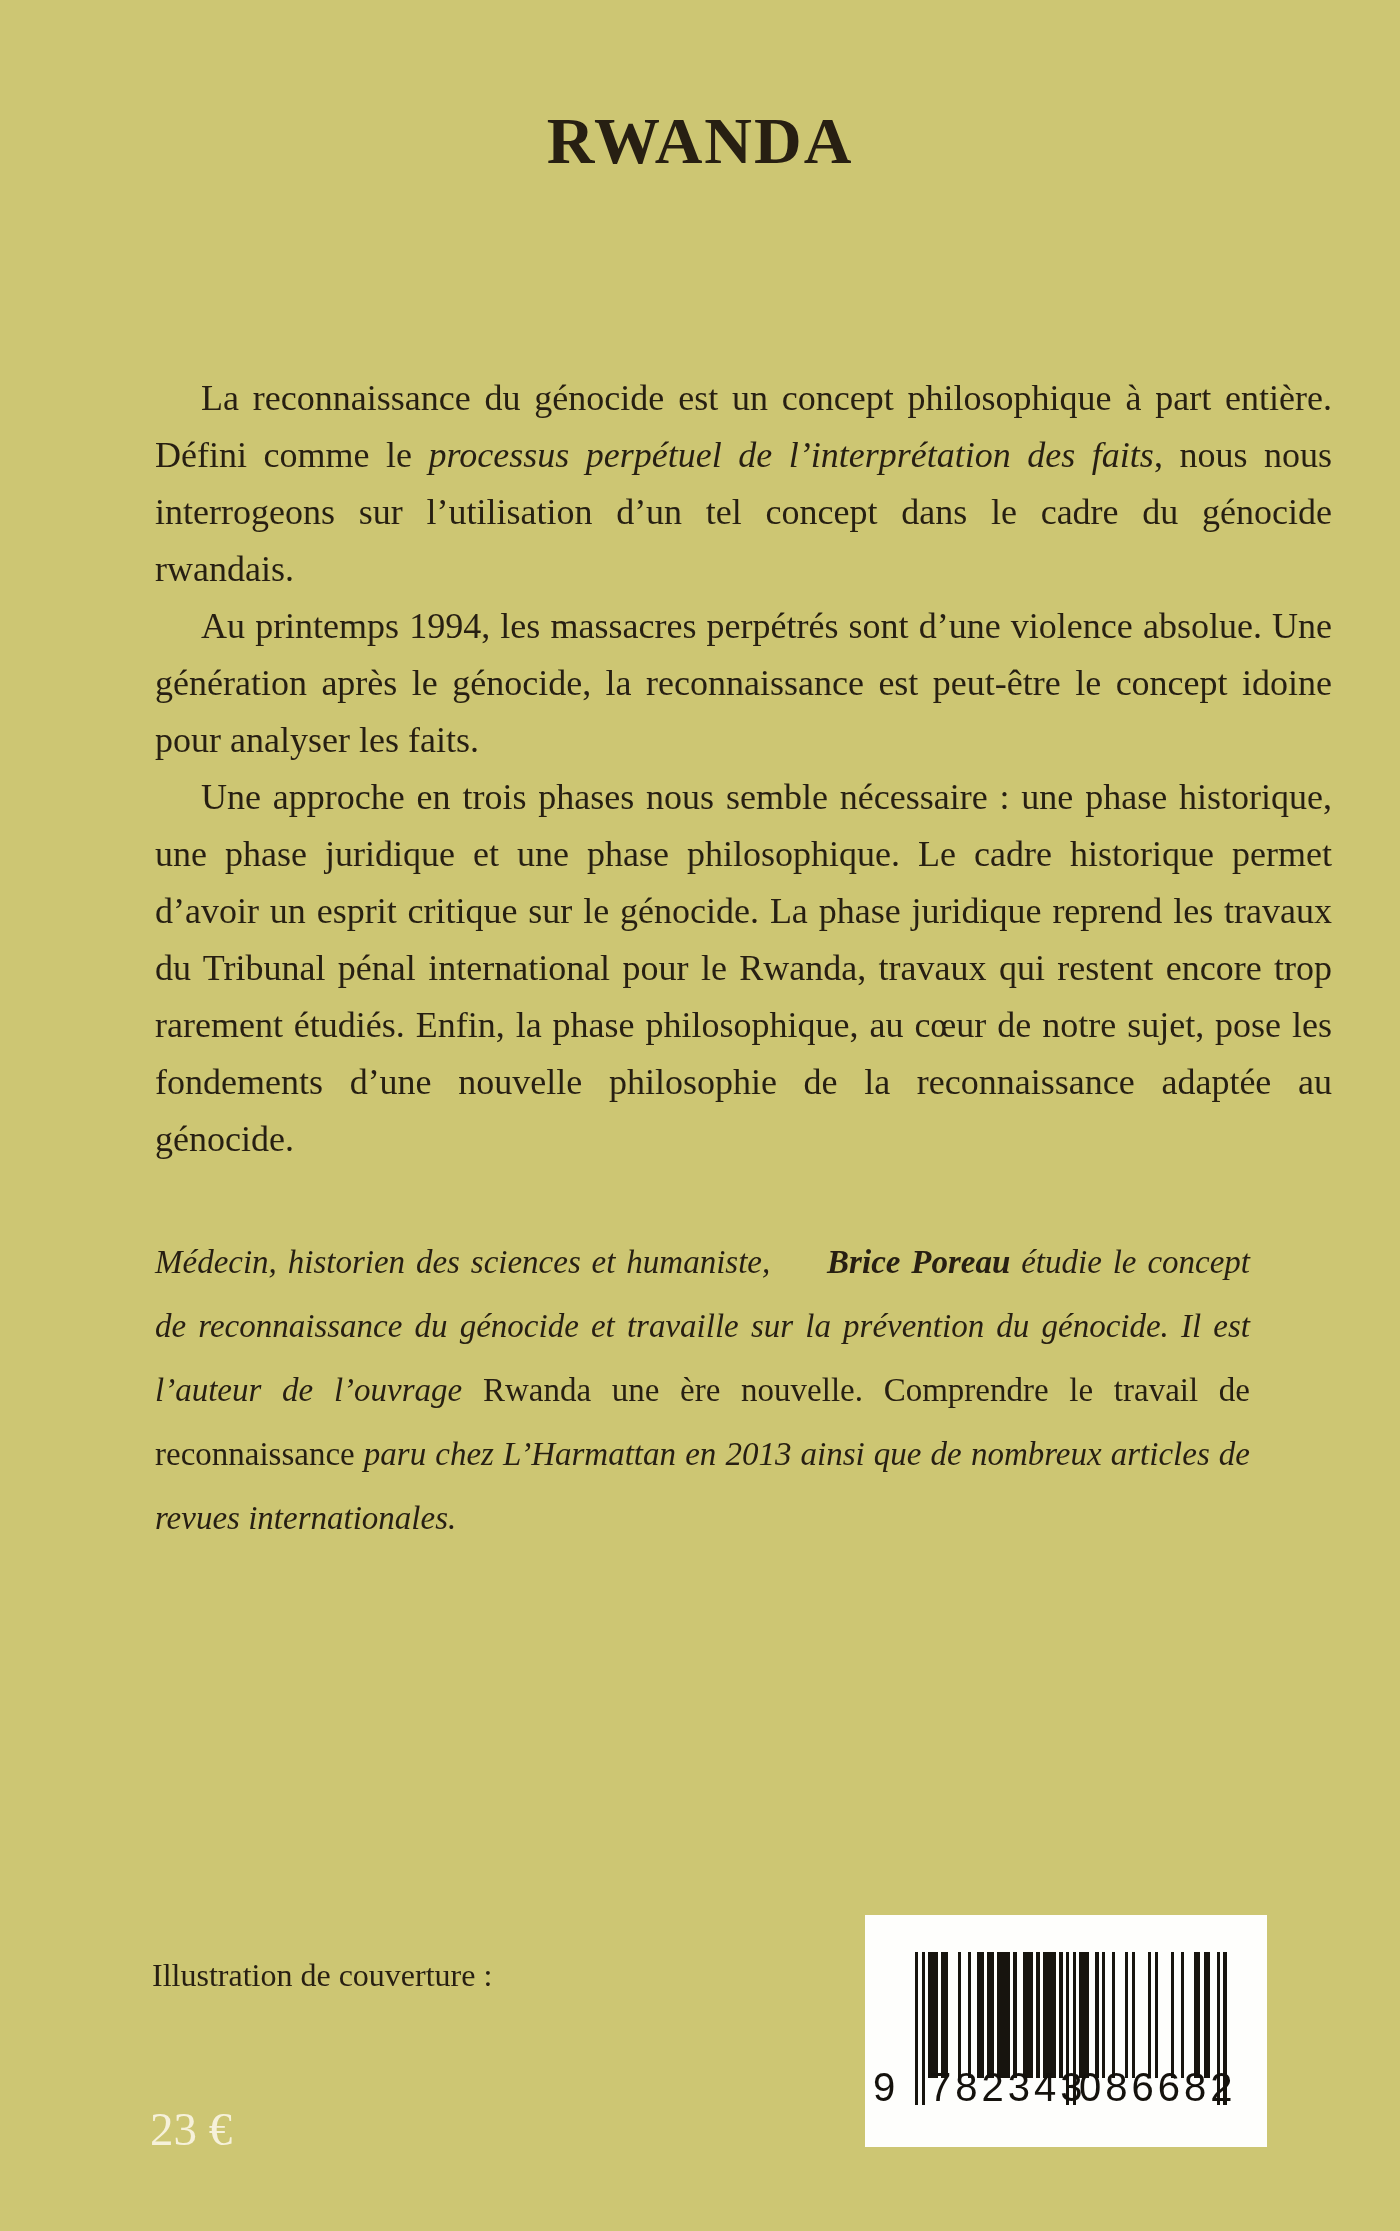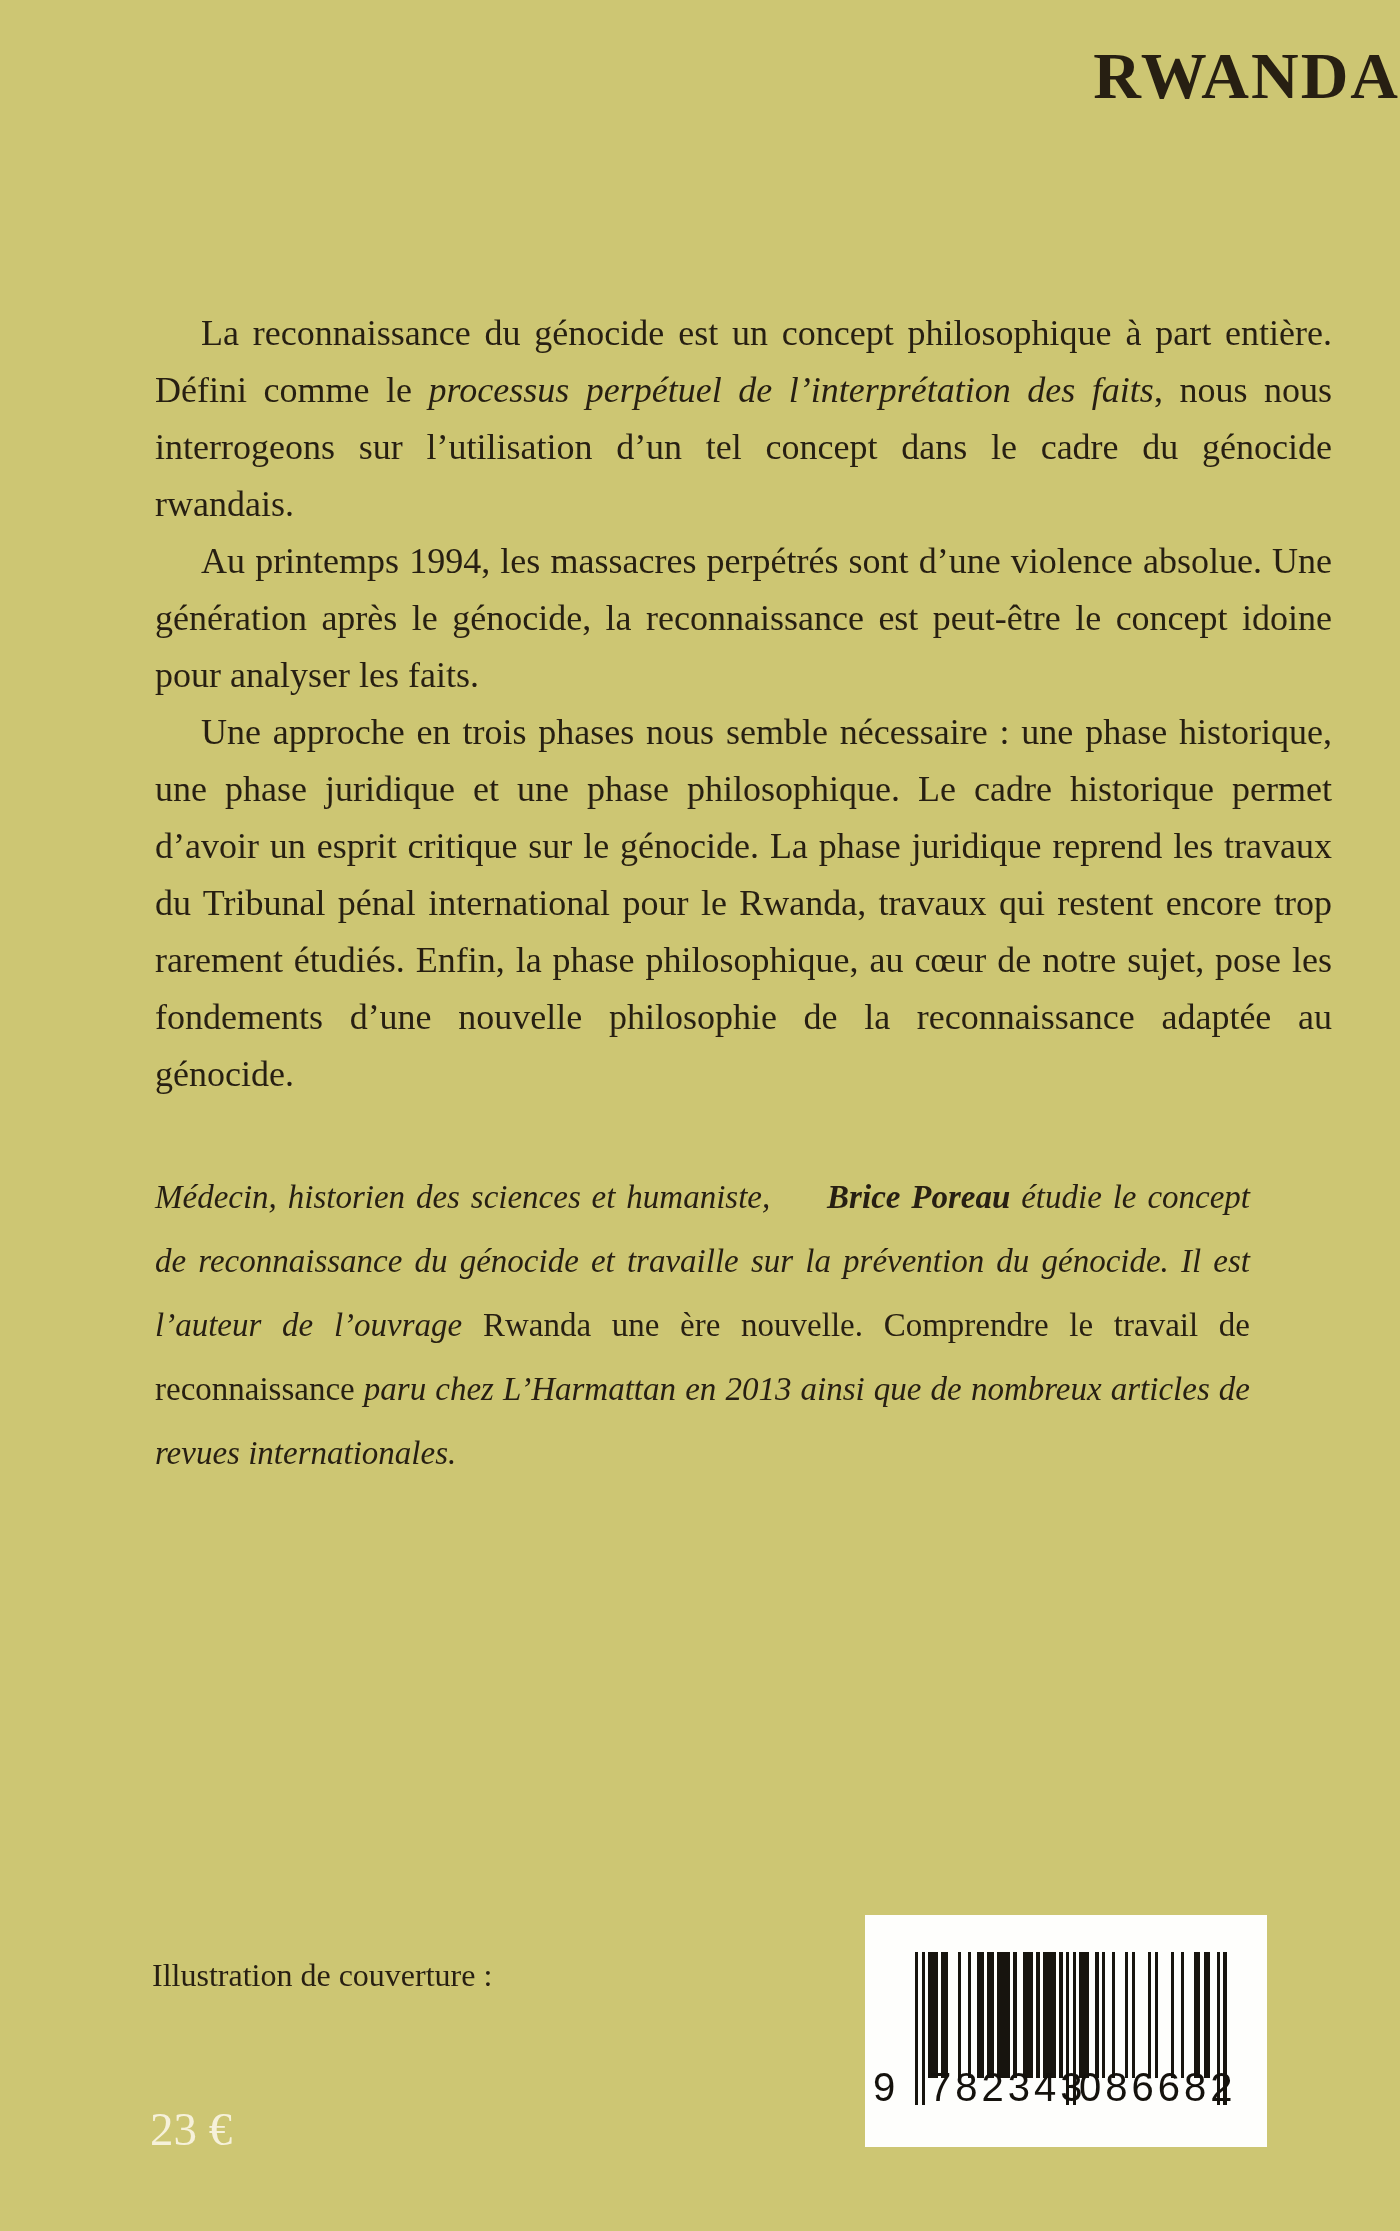--- a/index.html
+++ b/index.html
@@ -4,21 +4,21 @@
 <style>
   html,body{margin:0;padding:0;background:#9a9a9a;}
   .page{
     position:relative;
     width:1400px;height:2231px;
     background:#cdc673;
     color:#271f12;
     font-family:"Liberation Serif","DejaVu Serif",serif;
     overflow:hidden;
   }
-  .titles{padding-top:43px;text-align:right;}
+  .titles{padding-top:108px;text-align:center;}
   .t1{font-size:66px;font-weight:700;margin:0;letter-spacing:2px;line-height:1;}
   .t2{font-size:55px;font-weight:700;margin:26px 0 0;white-space:nowrap;letter-spacing:0;line-height:1.1;}
   .edition{font-size:47px;font-weight:700;margin:26px 0 0;line-height:1.1;}
   .synopsis{margin:196px 68px 0 155px;font-size:36px;line-height:57px;text-align:justify;}
   .synopsis p{margin:0;text-indent:46px;}
   .bio{margin:62px 150px 0 155px;font-size:33px;line-height:64px;text-align:justify;font-style:italic;}
   .bio p{margin:0;}
   .bio .roman{font-style:normal;}
   .bio strong{font-weight:700;margin-left:46px;}
   .credits{position:absolute;left:152px;top:1956px;font-size:32px;line-height:39px;}

